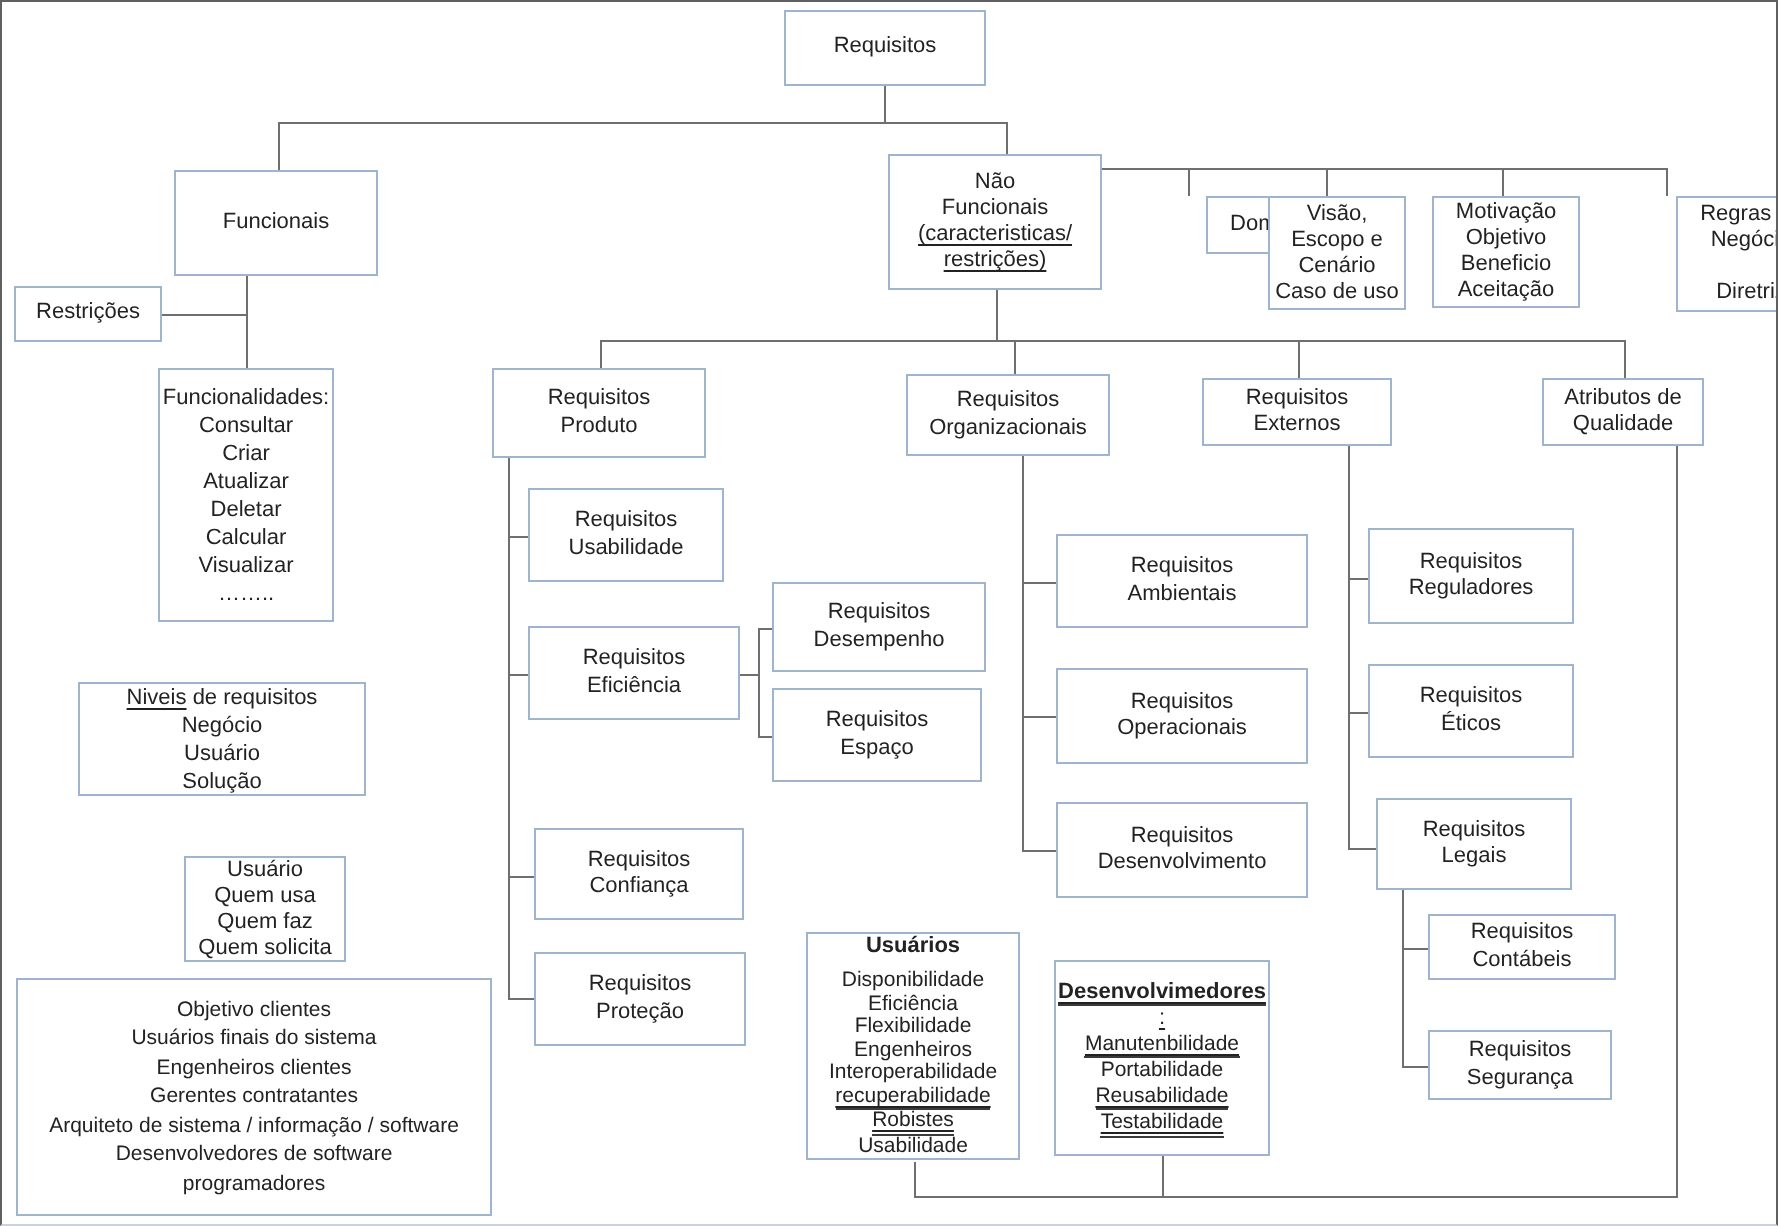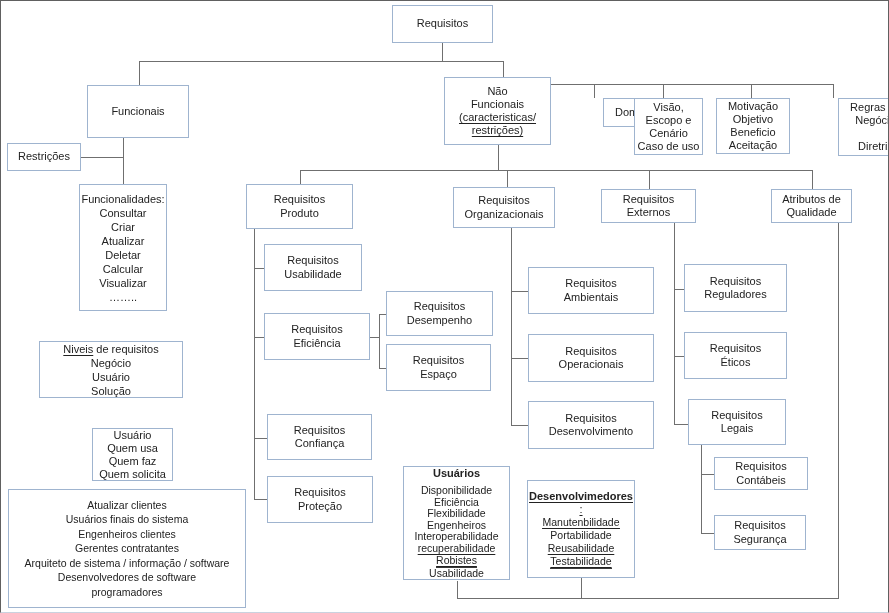--- a/index.html
+++ b/index.html
@@ -168,21 +168,21 @@
   </div>
 
   <div class="box" id="bx-usuario-quem">
     <div class="bl">Usuário</div>
     <div class="bl">Quem usa</div>
     <div class="bl">Quem faz</div>
     <div class="bl">Quem solicita</div>
   </div>
 
   <div class="box" id="bx-gerentes">
-    <div class="bl">Atualizar clientes</div>
+    <div class="bl">Objetivo clientes</div>
     <div class="bl">Usuários finais do sistema</div>
     <div class="bl">Engenheiros clientes</div>
     <div class="bl">Gerentes contratantes</div>
     <div class="bl">Arquiteto de sistema / informação / software</div>
     <div class="bl">Desenvolvedores de software</div>
     <div class="bl">programadores</div>
   </div>
 
   <div class="box" id="bx-req-produto">
     <div class="bl">Requisitos</div>

